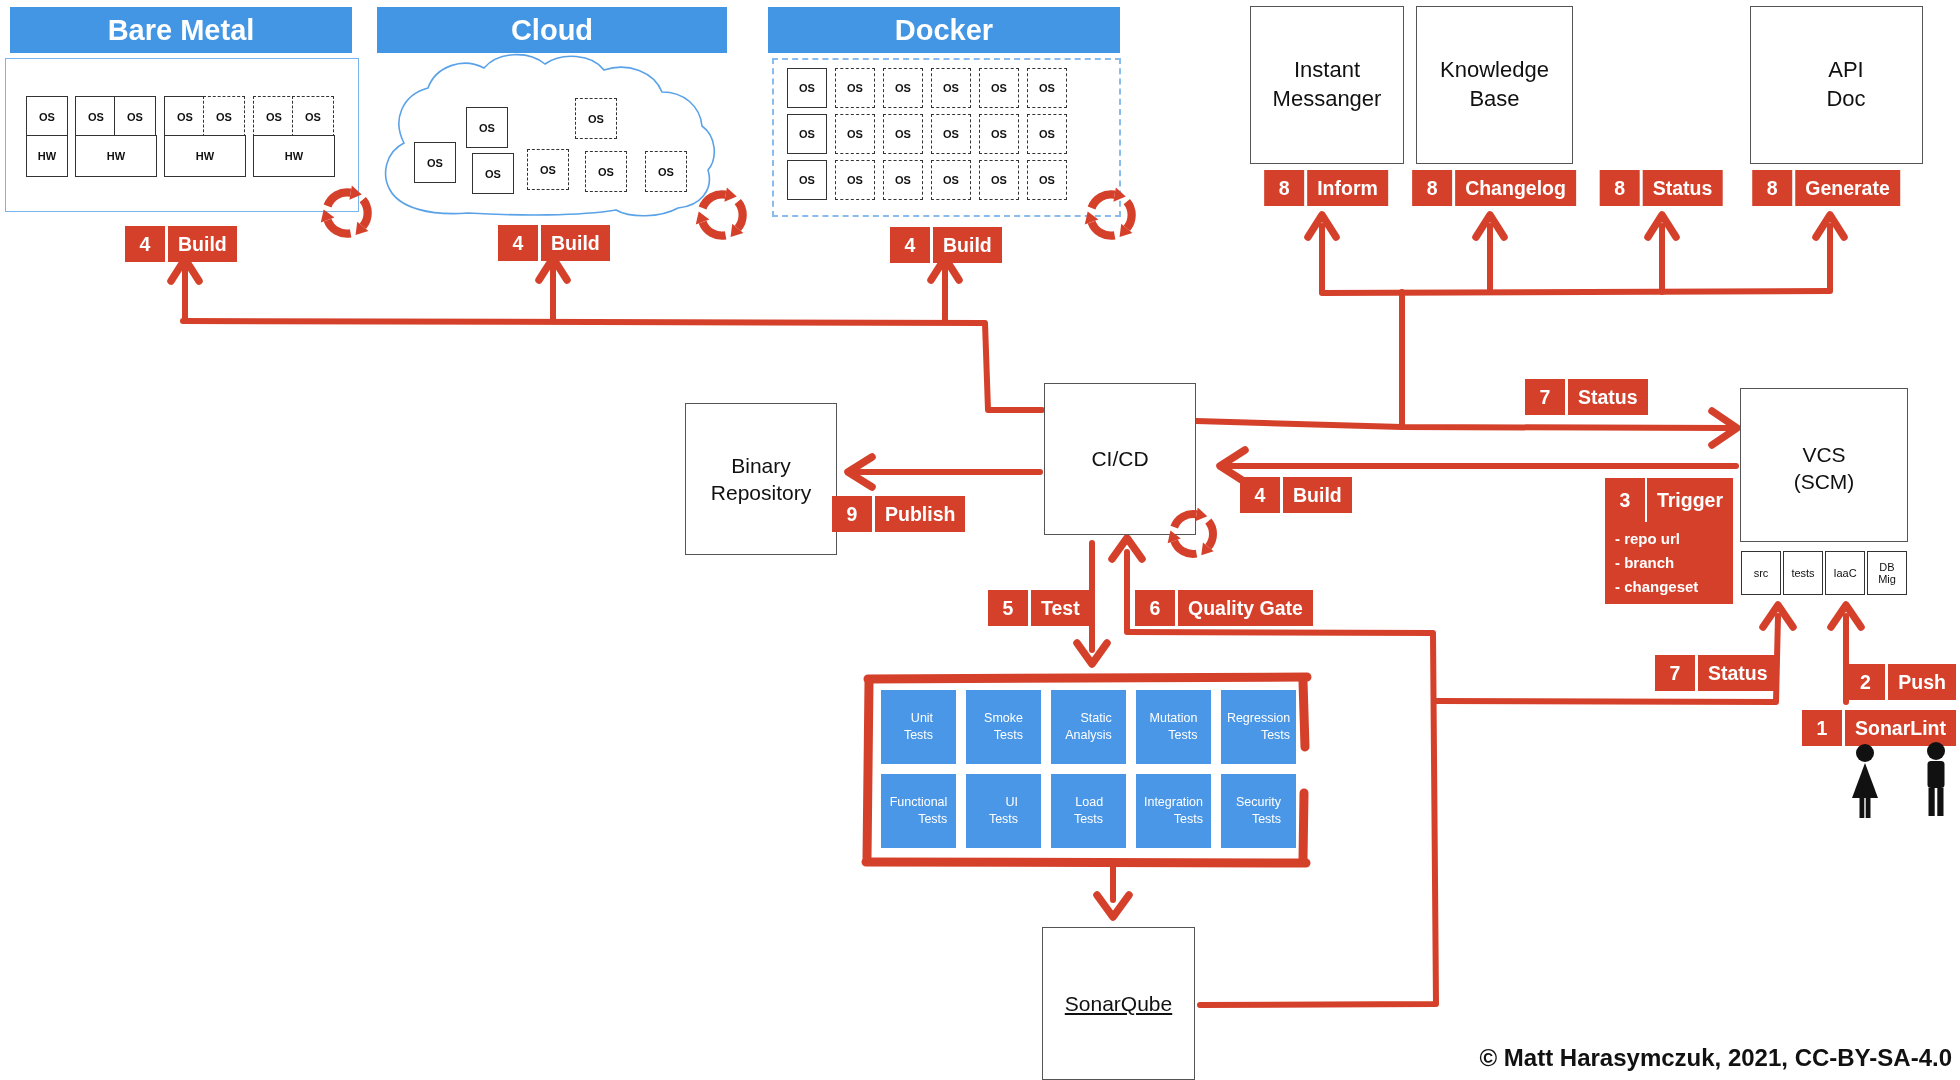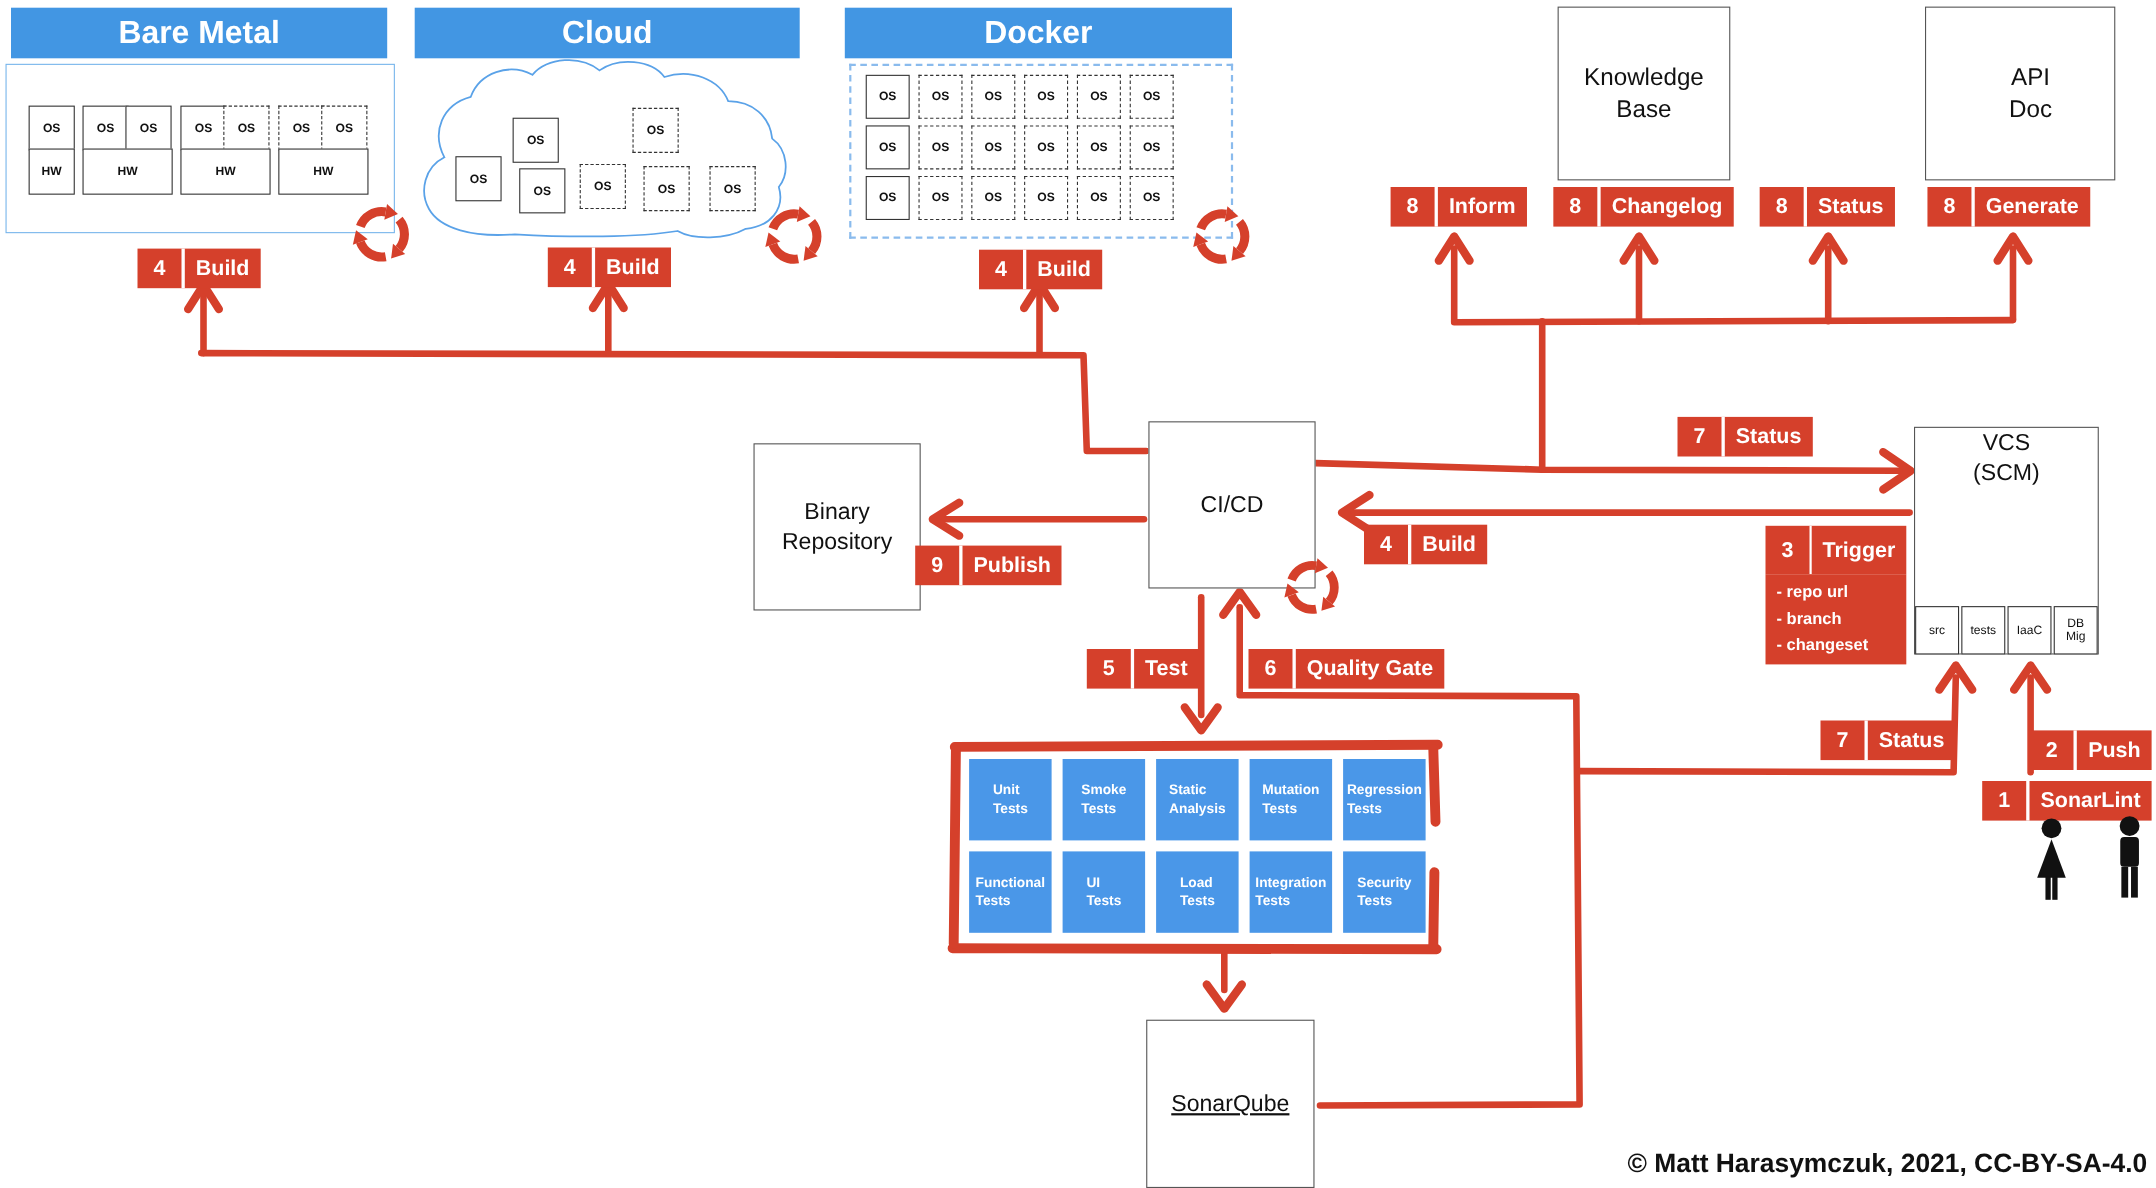--- a/index.html
+++ b/index.html
@@ -27,22 +27,22 @@
   .badge{position:absolute;display:inline-flex;align-items:stretch;background:#d5402b;color:#fff;
          font-weight:bold;font-size:19.5px;height:36px;z-index:3;}
   .badge .b-num{min-width:34px;display:flex;align-items:center;justify-content:center;padding:0 3px;}
   .badge .b-div{width:3px;background:#fff;}
   .badge .b-label{display:flex;align-items:center;padding:0 10px;white-space:nowrap;}
   .badge.center{transform:translateX(-50%);}
   .badge-details{position:absolute;background:#d5402b;color:#fff;font-weight:bold;font-size:15px;
                  line-height:1.6;padding:5px 10px;white-space:pre-line;width:128px;box-sizing:border-box;z-index:3;}
   .tests-grid{position:absolute;left:881px;top:690px;display:grid;z-index:2;
               grid-template-columns:repeat(5,75px);grid-auto-rows:74px;gap:10px;}
-  .tests-grid .tcell{background:#4a97e8;color:#fff;font-weight:bold;font-size:12.5px;line-height:1.35;
-                     display:flex;align-items:center;justify-content:center;text-align:left;white-space:pre-line;}
+  .tests-grid .tcell{background:#4a97e8;color:#fff;font-weight:normal;font-size:12.5px;line-height:1.35;
+                     display:flex;align-items:center;justify-content:center;text-align:right;white-space:pre-line;}
   .vcs-comp{position:absolute;left:1741px;top:551px;width:166px;height:44px;display:flex;gap:2px;z-index:3;}
   .vcs-comp .comp{flex:1;border:1.5px solid #333;background:#fff;display:flex;align-items:center;
                   justify-content:center;text-align:center;font-size:11px;line-height:1.1;white-space:pre-line;}
   .copyright{position:absolute;right:8px;top:1044px;font-size:24px;font-weight:bold;z-index:3;}
 </style>
 </head>
 <body>
 
 <div class="stage">
 
@@ -147,20 +147,22 @@
     <div class="cell">OS</div>
     <div class="cell">OS</div>
     <div class="cell">OS</div>
     <div class="cell">OS</div>
     <div class="cell">OS</div>
     <div class="cell">OS</div>
     <div class="cell">OS</div>
     <div class="cell">OS</div>
   </div>
 
+  <div class="node toolbox" style="left:1250px;top:6px;width:152px;height:156px;">Instant
+Messanger</div>
   <div class="node toolbox" style="left:1416px;top:6px;width:155px;height:156px;">Knowledge
 Base</div>
   <div class="node toolbox" style="left:1750px;top:6px;width:152px;height:156px;padding-left:19px;">API
 Doc</div>
 
   <div class="badge center" style="left:1326px;top:170px;">
     <span class="b-num">8</span>
       <span class="b-div"></span>
       <span class="b-label">Inform</span>
   </div>
@@ -176,21 +178,21 @@
   </div>
   <div class="badge center" style="left:1826px;top:170px;">
     <span class="b-num">8</span>
       <span class="b-div"></span>
       <span class="b-label">Generate</span>
   </div>
 
   <div class="node" style="left:685px;top:403px;width:150px;height:150px;">Binary
 Repository</div>
   <div class="node" style="left:1044px;top:383px;width:150px;height:150px;">CI/CD</div>
-  <div class="node" style="left:1740px;top:388px;width:168px;height:207px;align-items:flex-start;box-sizing:border-box;">VCS
+  <div class="node" style="left:1740px;top:388px;width:168px;height:154px;align-items:flex-start;padding-top:52px;box-sizing:border-box;">VCS
 (SCM)</div>
   <div class="vcs-comp">
     <div class="comp">src</div>
     <div class="comp">tests</div>
     <div class="comp">IaaC</div>
     <div class="comp">DB
 Mig</div>
   </div>
   <div class="node" style="left:1042px;top:927px;width:151px;height:151px;text-decoration:underline;">SonarQube</div>
 

